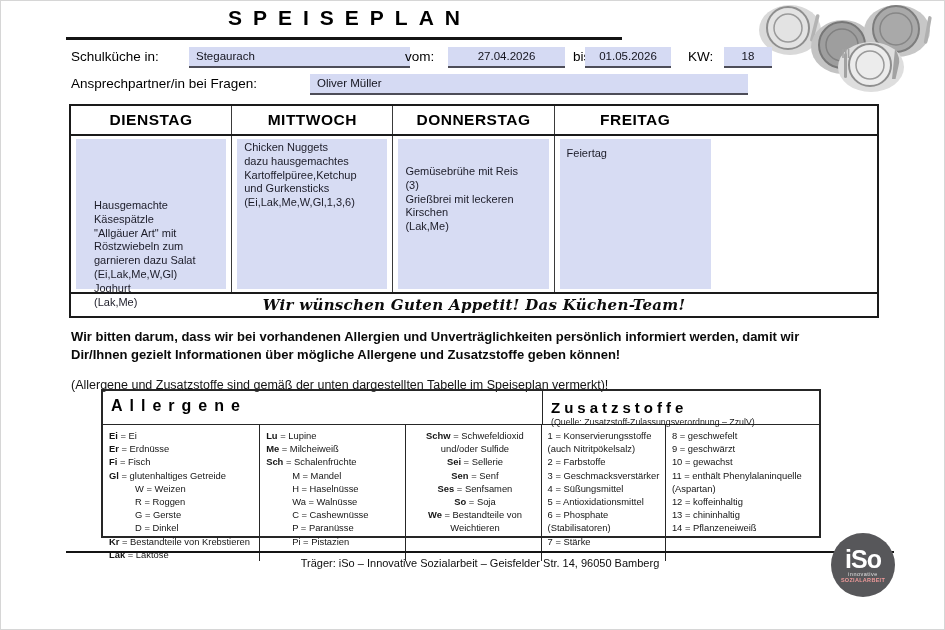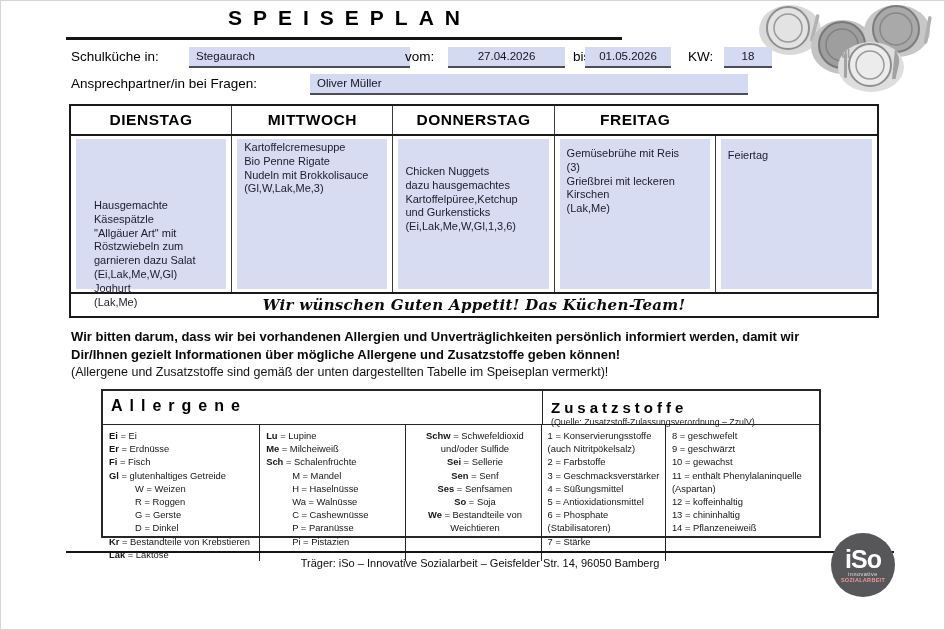--- a/index.html
+++ b/index.html
@@ -34,21 +34,21 @@
   .day-cell:nth-child(2) .meal{padding-top:2px;}
   .day-cell:nth-child(3) .meal{padding-top:26px;}
   .day-cell:nth-child(4) .meal{padding-top:8px;}
   .day-cell:nth-child(5) .meal{padding-top:10px;}
   .banner{height:22px;border-top:2px solid #1a1a1a;display:flex;align-items:center;justify-content:center;
     font-family:"DejaVu Serif","Liberation Serif",serif;font-style:italic;font-weight:bold;font-size:15px;
     letter-spacing:.3px;color:#0c0c0c;}
   
   .notice{left:70px;top:327px;width:812px;}
   .notice .b{font-weight:bold;font-size:13px;line-height:17.5px;color:#0a0a0a;}
-  .notice .r{font-size:12.5px;line-height:17px;color:#141414;margin-top:1px;}
+  .notice .r{font-size:12.5px;line-height:17px;color:#141414;margin-top:14px;}
   
   .legend{left:100px;top:388px;width:720px;height:149px;border:2px solid #262626;box-sizing:border-box;
     display:flex;flex-direction:column;}
   .lg-head{display:flex;height:33px;border-bottom:1px solid #262626;}
   .lg-head-left{width:440px;border-right:1px solid #262626;box-sizing:border-box;
     font-weight:bold;font-size:16px;letter-spacing:7px;padding:6px 0 0 8px;}
   .lg-head-right{flex:1;padding:8px 0 0 8px;}
   .lg-head-right .t{font-weight:bold;font-size:15px;letter-spacing:4px;}
   .lg-head-right .src{font-size:8.8px;color:#1a1a1a;margin-top:1px;}
   .lg-body{display:flex;flex:1;}
@@ -131,28 +131,20 @@
 "Allgäuer Art" mit
 Röstzwiebeln zum
 garnieren dazu Salat
 (Ei,Lak,Me,W,Gl)
 Joghurt
 (Lak,Me)</div>
           </div>
         </div>
       <div class="day-cell">
           <div class="meal-block">
-            <div class="meal">Kartoffelcremesuppe
-Bio Penne Rigate
-Nudeln mit Brokkolisauce
-(Gl,W,Lak,Me,3)</div>
-          </div>
-        </div>
-      <div class="day-cell">
-          <div class="meal-block">
             <div class="meal">Chicken Nuggets
 dazu hausgemachtes
 Kartoffelpüree,Ketchup
 und Gurkensticks
 (Ei,Lak,Me,W,Gl,1,3,6)</div>
           </div>
         </div>
       <div class="day-cell">
           <div class="meal-block">
             <div class="meal">Gemüsebrühe mit Reis

